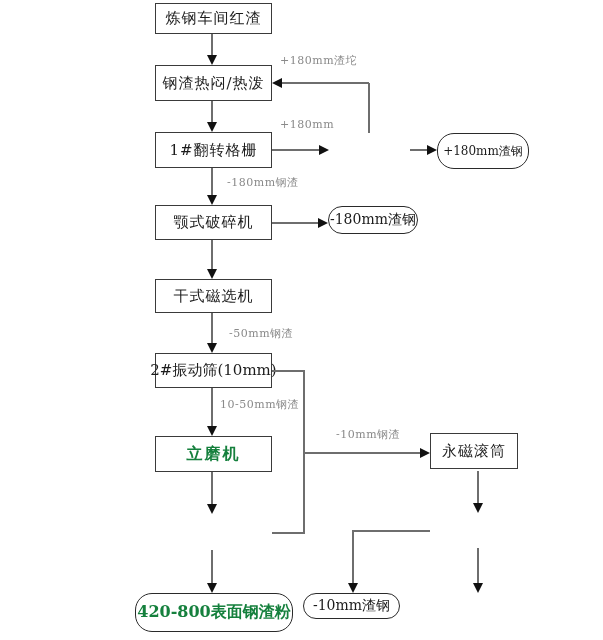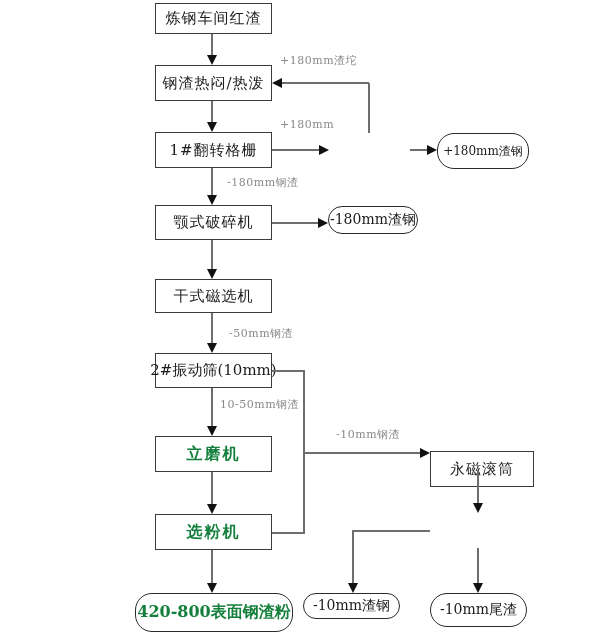--- a/index.html
+++ b/index.html
@@ -74,29 +74,27 @@
 
 <div class="canvas">
 
   <div class="node" style="left:155px;top:3px;width:117px;height:31px">炼钢车间红渣</div>
   <div class="node" style="left:155px;top:65px;width:117px;height:36px">钢渣热闷/热泼</div>
   <div class="node" style="left:155px;top:132px;width:117px;height:36px">1#翻转格栅</div>
   <div class="node" style="left:155px;top:205px;width:117px;height:35px">颚式破碎机</div>
   <div class="node" style="left:155px;top:279px;width:117px;height:34px">干式磁选机</div>
   <div class="node" style="left:155px;top:353px;width:117px;height:35px;letter-spacing:0">2#振动筛(10mm)</div>
   <div class="node bold" style="left:155px;top:436px;width:117px;height:36px">立磨机</div>
-  <div class="node bold" style="left:155px;top:514px;width:117px;height:36px">选粉机</div>
 
   <div class="node oval" style="left:437px;top:133px;width:92px;height:36px;font-size:12px">+180mm渣钢</div>
   <div class="node oval" style="left:328px;top:206px;width:90px;height:28px;font-size:14px">-180mm渣钢</div>
-  <div class="node" style="left:430px;top:451px;width:104px;height:36px">永磁滚筒</div>
+  <div class="node" style="left:430px;top:433px;width:88px;height:36px">永磁滚筒</div>
 
   <div class="node oval bold" style="left:135px;top:593px;width:158px;height:39px">420-800表面钢渣粉</div>
   <div class="node oval" style="left:303px;top:593px;width:97px;height:26px;font-size:14px">-10mm渣钢</div>
-  <div class="node oval" style="left:430px;top:593px;width:97px;height:34px;font-size:14px">-10mm尾渣</div>
 
   <div class="vline" style="left:211px;top:34px;height:23px"></div>
   <div class="arr-d" style="left:207px;top:55px"></div>
 
   <div class="vline" style="left:211px;top:101px;height:23px"></div>
   <div class="arr-d" style="left:207px;top:122px"></div>
 
   <div class="vline" style="left:211px;top:168px;height:29px"></div>
   <div class="arr-d" style="left:207px;top:195px"></div>
 

